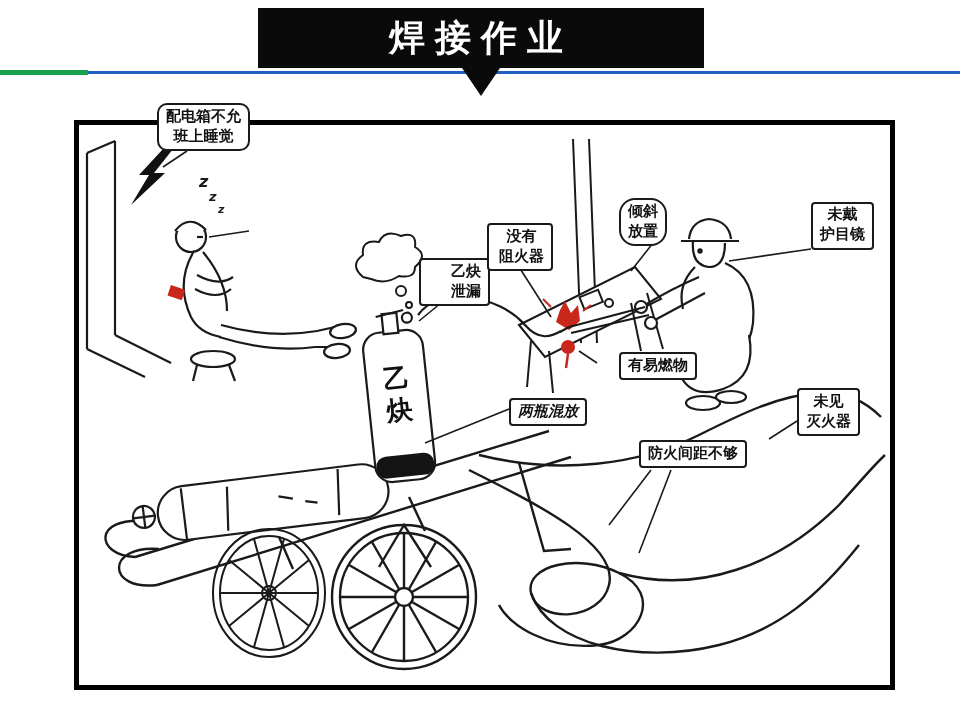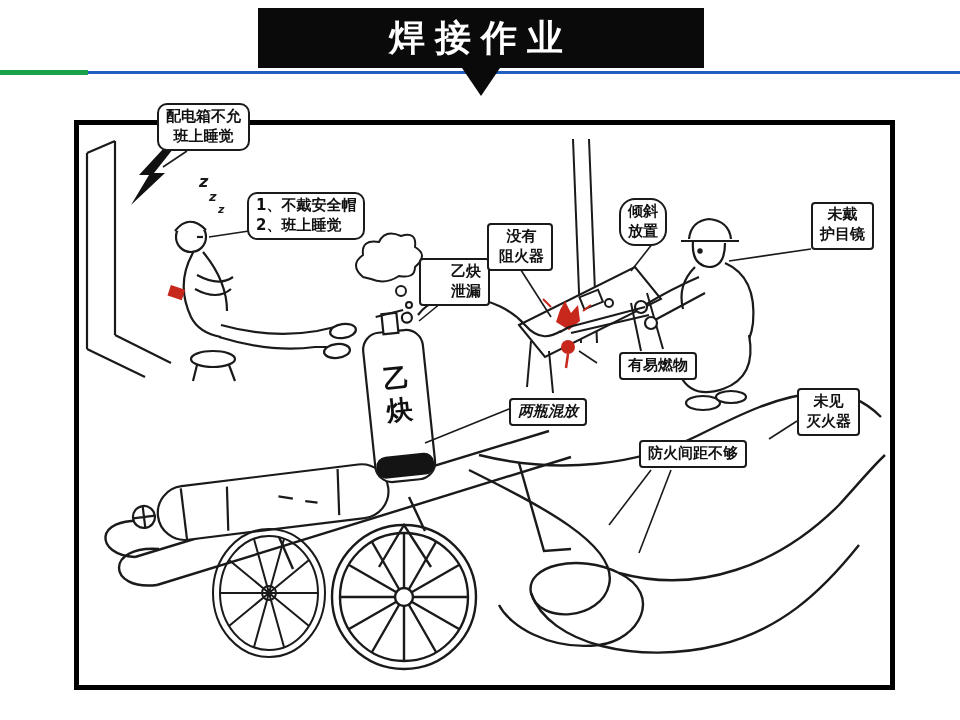--- a/index.html
+++ b/index.html
@@ -194,24 +194,20 @@
         <path d="M572 345 L530 400"></path>
         <path d="M592 345 L560 428"></path>
       </g>
     </svg>
 
     <div class="callout bubble" style="left:78px; top:-22px;">
       <div>配电箱不允</div>
       <div>班上睡觉</div>
     </div>
 
-    <div class="callout bubble left" style="left:168px; top:67px;">
-      <div>1、不戴安全帽</div>
-      <div>2、班上睡觉</div>
-    </div>
 
     <div class="callout" style="left:340px; top:133px;padding-left:30px;">
       <div>乙炔</div>
       <div>泄漏</div>
     </div>
 
     <div class="callout" style="left:408px; top:98px;padding-left:10px;">
       <div>没有</div>
       <div>阻火器</div>
     </div>

